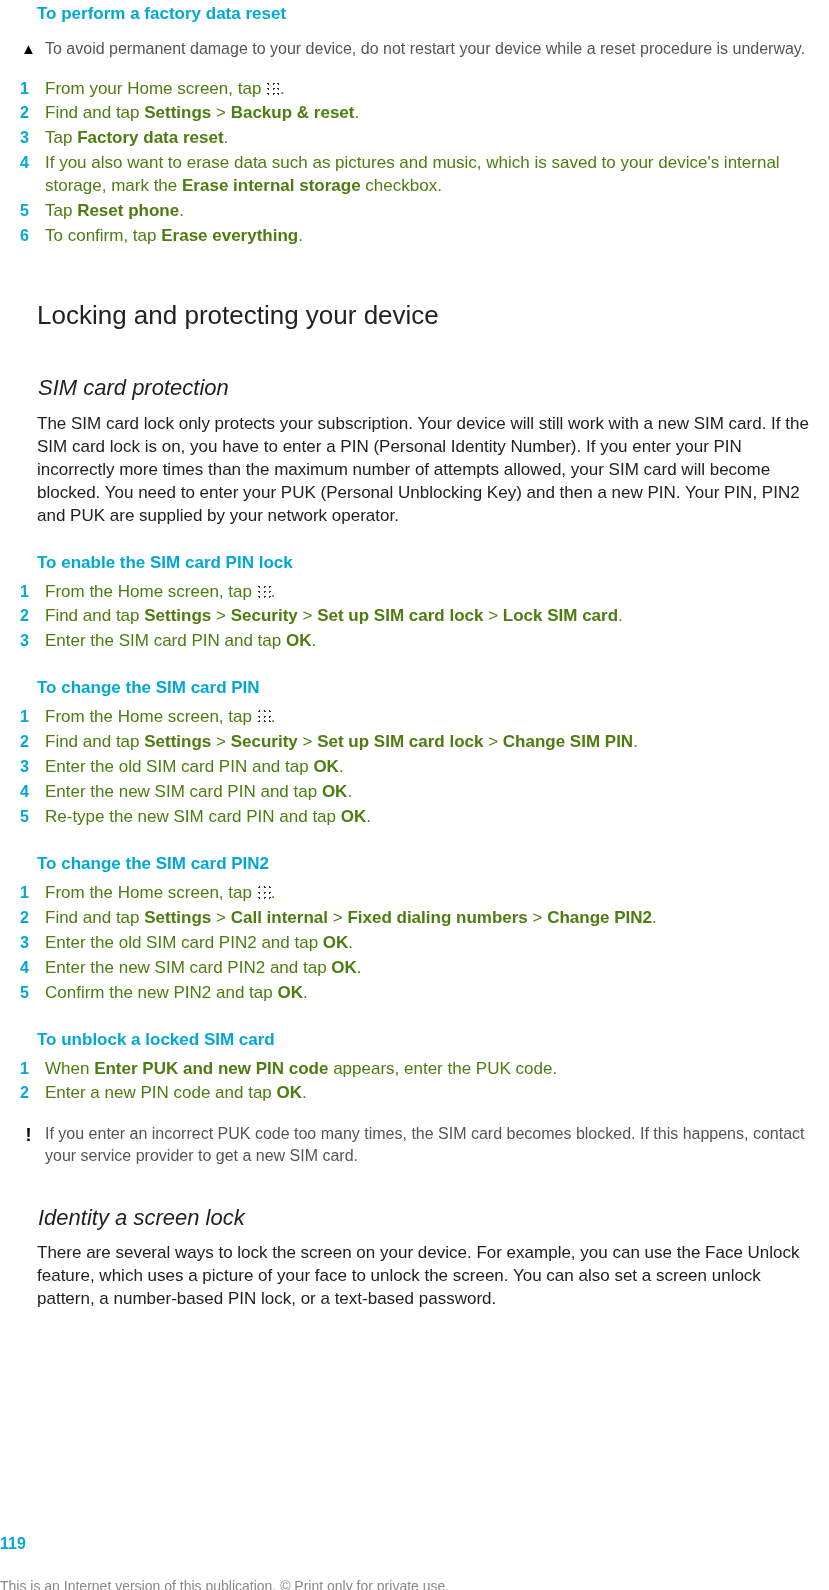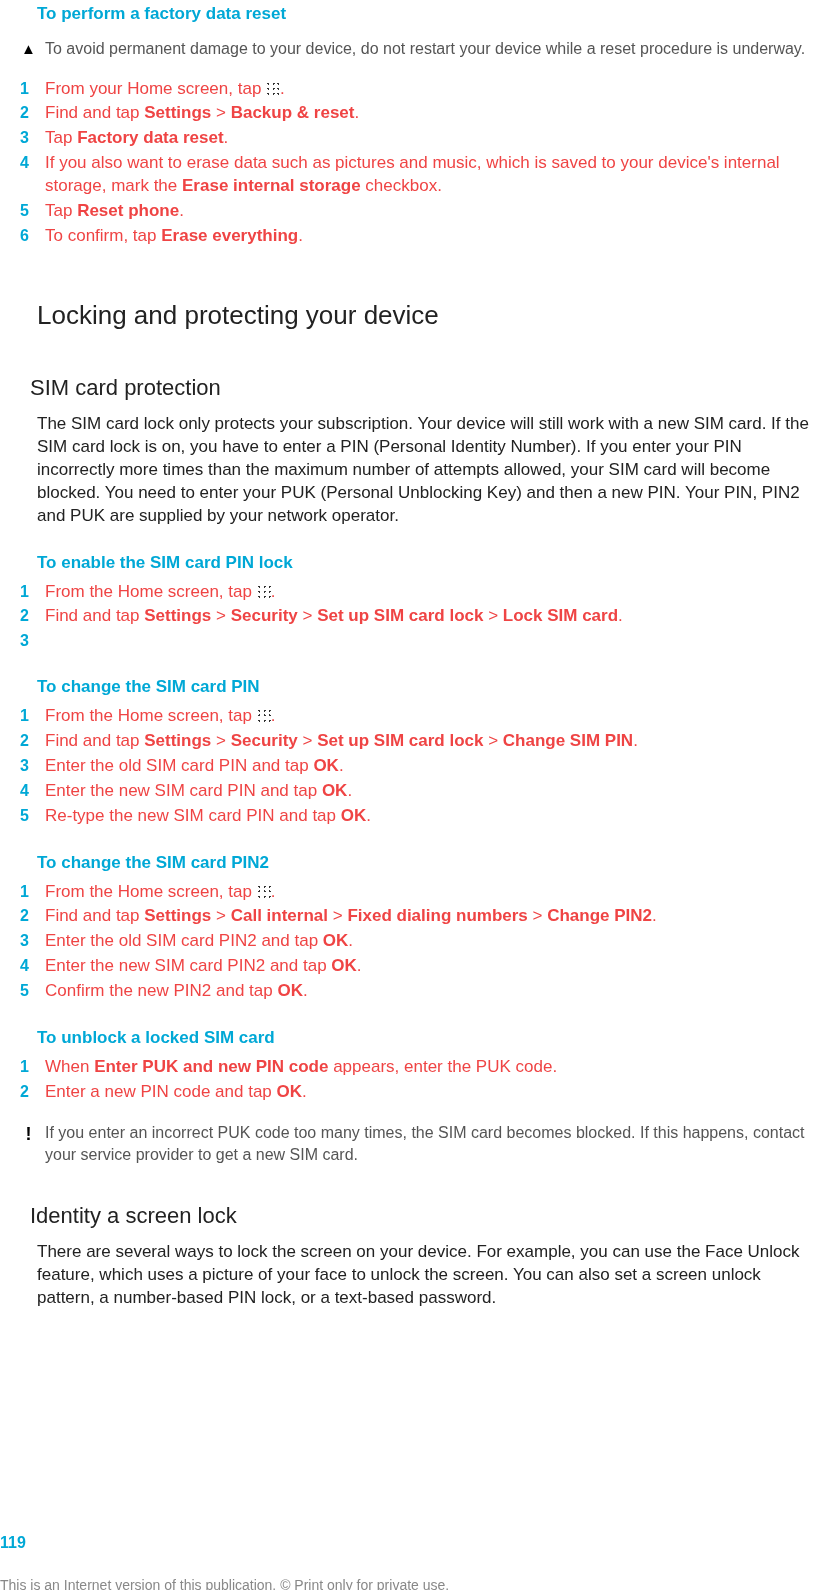--- a/index.html
+++ b/index.html
@@ -17,39 +17,39 @@
     color: #00a8d6;
     font-weight: bold;
     font-size: 17px;
     margin-left: 17px;
   }
   .warn-row { display: flex; align-items: flex-start; margin-top: 12px; }
   .warn-icon { width: 17px; text-align: center; font-size: 15px; color:#000; margin-top:1px; flex-shrink:0;}
   .warn-text { margin-left: 8px; font-size: 16px; color:#555; max-width: 770px;}
   .step-row { display: flex; align-items: flex-start; margin-top: 2px; }
   .step-num { width: 17px; text-align: left; color: #00a8d6; font-weight: bold; font-size: 16px; flex-shrink:0;}
-  .step-text { margin-left: 8px; font-size: 17px; color:#ef4444; max-width: 760px;}
+  .step-text { margin-left: 8px; font-size: 17px; color:#4d7c0f; max-width: 760px;}
   .step-text b { font-weight: bold; }
   .apps-icon {
     display:inline-block; width:14px; height:14px; vertical-align:-1px;
     background:
       radial-gradient(#333 1px, transparent 1px) 0 0,
       radial-gradient(#333 1px, transparent 1px) 5px 0,
       radial-gradient(#333 1px, transparent 1px) 10px 0,
       radial-gradient(#333 1px, transparent 1px) 0 5px,
       radial-gradient(#333 1px, transparent 1px) 5px 5px,
       radial-gradient(#333 1px, transparent 1px) 10px 5px,
       radial-gradient(#333 1px, transparent 1px) 0 10px,
       radial-gradient(#333 1px, transparent 1px) 5px 10px,
       radial-gradient(#333 1px, transparent 1px) 10px 10px;
     background-size: 5px 5px;
     background-repeat: no-repeat;
   }
   .h2 { font-size: 26px; font-weight: normal; color:#222; margin-left:17px; margin-top: 50px;}
-  .h3 { font-size: 22px; font-weight: normal; color:#222; margin-left:10px; margin-top: 40px;}
+  .h3 { font-size: 22px; font-weight: normal; color:#222; margin-left:18px; margin-top: 40px; font-style: italic;}
   .body-para { margin-left:17px; margin-top: 10px; font-size:17px; color:#222; max-width: 790px;}
   .section-cyan { color:#00a8d6; font-weight:bold; font-size:17px; margin-left:17px; margin-top:24px;}
   .steps-block { margin-top: 6px; }
   .note-row { display:flex; align-items:flex-start; margin-top:18px;}
   .note-icon { width:17px; text-align:center; flex-shrink:0; font-size:18px; color:#000; font-weight:bold;}
   .note-text { margin-left:8px; font-size:16px; color:#555; max-width:770px;}
   .page-num { color:#00a8d6; font-weight:bold; text-align:left; font-size:16px; position:absolute; bottom:46px; left:0; right:0;}
   .footer { color:#888; font-size:14px; text-align:left; position:absolute; bottom:5px; left:0; right:0;}
 </style>
 </head>
@@ -97,20 +97,21 @@
     <div class="step-row">
       <div class="step-num">1</div>
       <div class="step-text">From the Home screen, tap <span class="apps-icon"></span>.</div>
     </div>
     <div class="step-row">
       <div class="step-num">2</div>
       <div class="step-text">Find and tap <b>Settings</b> &gt; <b>Security</b> &gt; <b>Set up SIM card lock</b> &gt; <b>Lock SIM card</b>.</div>
     </div>
     <div class="step-row">
       <div class="step-num">3</div>
+      <div class="step-text">Enter the SIM card PIN and tap <b>OK</b>.</div>
     </div>
   </div>
 
 <div class="section-cyan">To change the SIM card PIN</div>
 <div class="steps-block" id="changepin-steps">
     <div class="step-row">
       <div class="step-num">1</div>
       <div class="step-text">From the Home screen, tap <span class="apps-icon"></span>.</div>
     </div>
     <div class="step-row">

